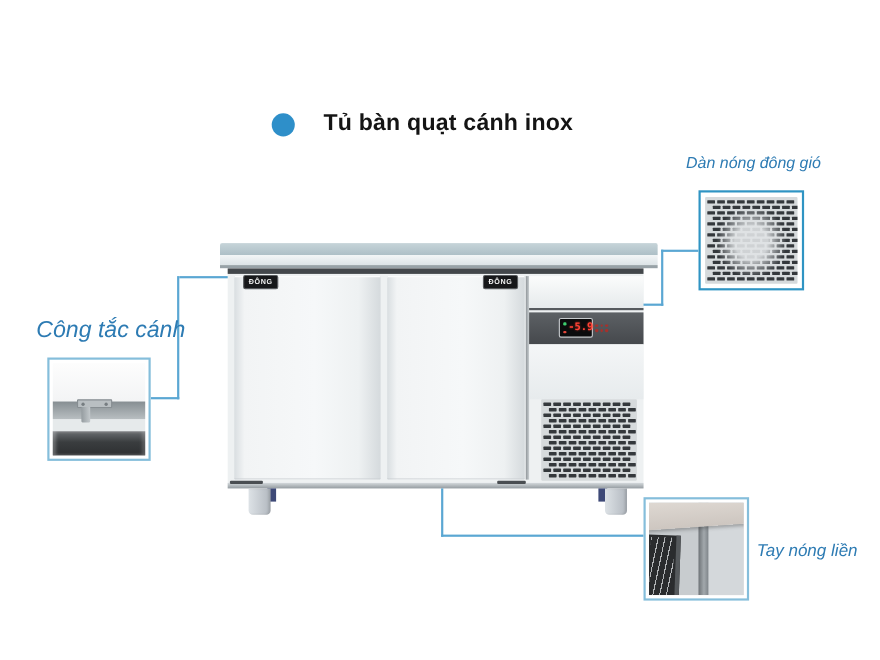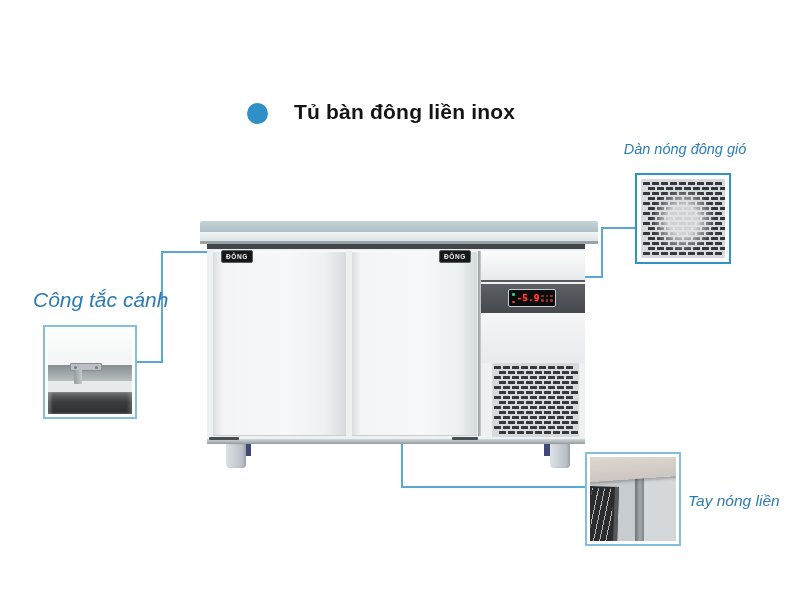--- a/index.html
+++ b/index.html
@@ -48,21 +48,21 @@
   .fz-separator { left:478px; top:251px; width:3px; height:185px;
     background:linear-gradient(90deg,#8e9498,#c9ced1); }
 
   .rs-toppanel { left:481px; top:251px; width:104px; height:31px;
     background:linear-gradient(180deg,#fbfcfc,#e6eaec); border-bottom:2px solid #565a5e; }
   .rs-darkband { left:481px; top:284px; width:104px; height:29px;
     background:linear-gradient(180deg,#5d6165,#45484c); }
   .rs-whitepanel { left:481px; top:313px; width:104px; height:50px;
     background:linear-gradient(180deg,#f4f6f7,#e7ebed); }
 
-  .temp-display { left:508px; top:289px; width:48px; height:18px; background:#0b0c0d;
+  .temp-display { left:508px; top:289px; width:31px; height:18px; background:#0b0c0d;
     border:1px solid #c9cdd0; border-radius:2px; display:flex; align-items:center; padding:2px 3px; }
   .td-leftdots { display:flex; flex-direction:column; justify-content:space-between; height:10px; margin-right:2px; }
   .dot { width:2.5px; height:2.5px; border-radius:50%; }
   .dot-green { background:#3ecf6f; }
   .dot-red   { background:#e4473a; }
   .td-value { flex:1; text-align:center; color:#ff4236; font-family:"DejaVu Sans Mono", monospace;
     font-size:9.5px; font-weight:bold; line-height:1; text-shadow:0 0 2px rgba(255,70,50,.75); }
   .td-buttons { display:grid; grid-template-columns:repeat(3,2.5px); grid-template-rows:repeat(2,2.5px);
     gap:2px; margin-left:2px; }
   .td-buttons span { width:2.5px; height:2.5px; border-radius:50%; background:#a8302b; }
@@ -116,21 +116,21 @@
   .hd-wires { position:absolute; inset:2px;
     background:repeating-linear-gradient(100deg, rgba(235,238,240,.7) 0 1px, transparent 1px 6px); }
   .hd-counter { position:absolute; left:-6%; top:-4%; width:115%; height:30%;
     background:linear-gradient(180deg,#ded8d2,#cdc6c0); transform:rotate(-4deg);
     box-shadow:0 2px 3px rgba(40,40,40,.3); }
 </style>
 </head>
 <body>
 
 <div class="abs title-dot"></div>
-<div class="abs page-title">Tủ bàn đông liền inox</div>
+<div class="abs page-title">Tủ bàn quạt cánh inox</div>
 
 <div>
   <div class="abs countertop">
     <div class="ct-top"></div>
     <div class="ct-face"></div>
     <div class="ct-lip"></div>
   </div>
 
   <div class="abs fz-body"></div>
   <div class="abs fz-topstrip"></div>

